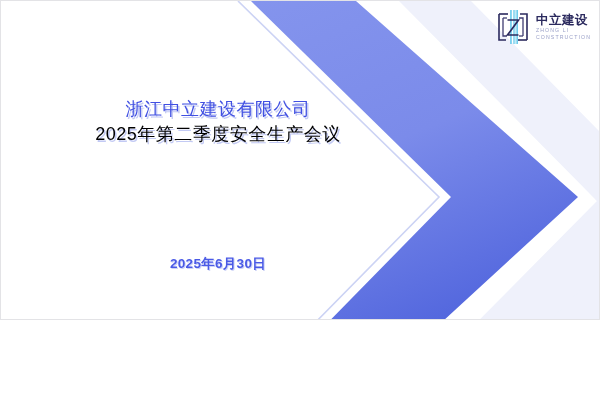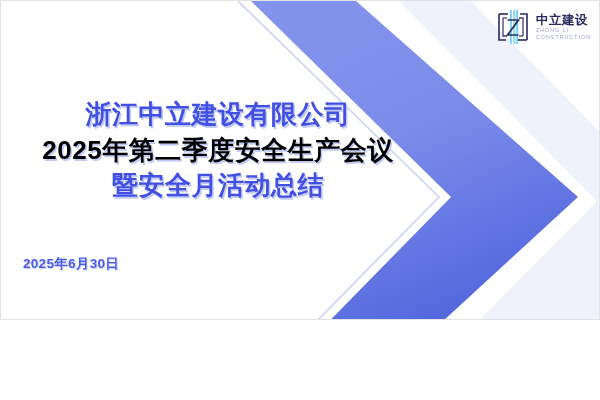--- a/index.html
+++ b/index.html
@@ -64,37 +64,37 @@
   
   #title-block {
     position: absolute;
     left: 22px;
     top: 96px;
     width: 390px;
     text-align: center;
     z-index: 5;
   }
   .title-line {
-    font-size: 26px;
-    font-weight: bold;
+    font-size: 18px;
+    font-weight: normal;
     color: #4150e2;
     letter-spacing: 0.5px;
     line-height: 1.37;
     white-space: nowrap;
     text-shadow: 1.5px 1.5px 0 #c3caf4;
     text-align: center;
   }
 
   
   #date-line {
     position: absolute;
     left: 22px;
     top: 254px;
     width: 390px;
-    text-align: left;
+    text-align: center;
     font-size: 13.5px;
     font-weight: bold;
     color: #4a5ae6;
     letter-spacing: 0.3px;
     white-space: nowrap;
     text-shadow: 1px 1px 0 #ccd2f6;
     z-index: 5;
   }
 
   
@@ -164,21 +164,20 @@
     <div id="logo-text">
       <div id="logo-cn">中立建设</div>
       <div id="logo-en1">ZHONG LI</div>
       <div id="logo-en2">CONSTRUCTION</div>
     </div>
   </div>
 
   <div id="title-block">
     <div class="title-line" style="color: rgb(65, 80, 226); text-shadow: rgb(195, 202, 244) 1.5px 1.5px 0px;">浙江中立建设有限公司</div>
     <div class="title-line" style="color: #000000; text-shadow: rgb(195, 202, 244) 1.5px 1.5px 0px;">2025年第二季度安全生产会议</div>
-    <div class="title-line" style="color: rgb(65, 80, 226); text-shadow: rgb(195, 202, 244) 1.5px 1.5px 0px;">暨安全月活动总结</div>
   </div>
 
   <div id="date-line" style="color: rgb(74, 90, 230);">2025年6月30日</div>
 
   <div id="square-grid">
     <div class="sq-row">
       <div class="sq light" style="background: rgb(185, 194, 240);"></div>
       <div class="sq dark" style="background: rgb(141, 155, 236);"></div>
       <div class="sq blank"></div>
       <div class="sq blank"></div>

